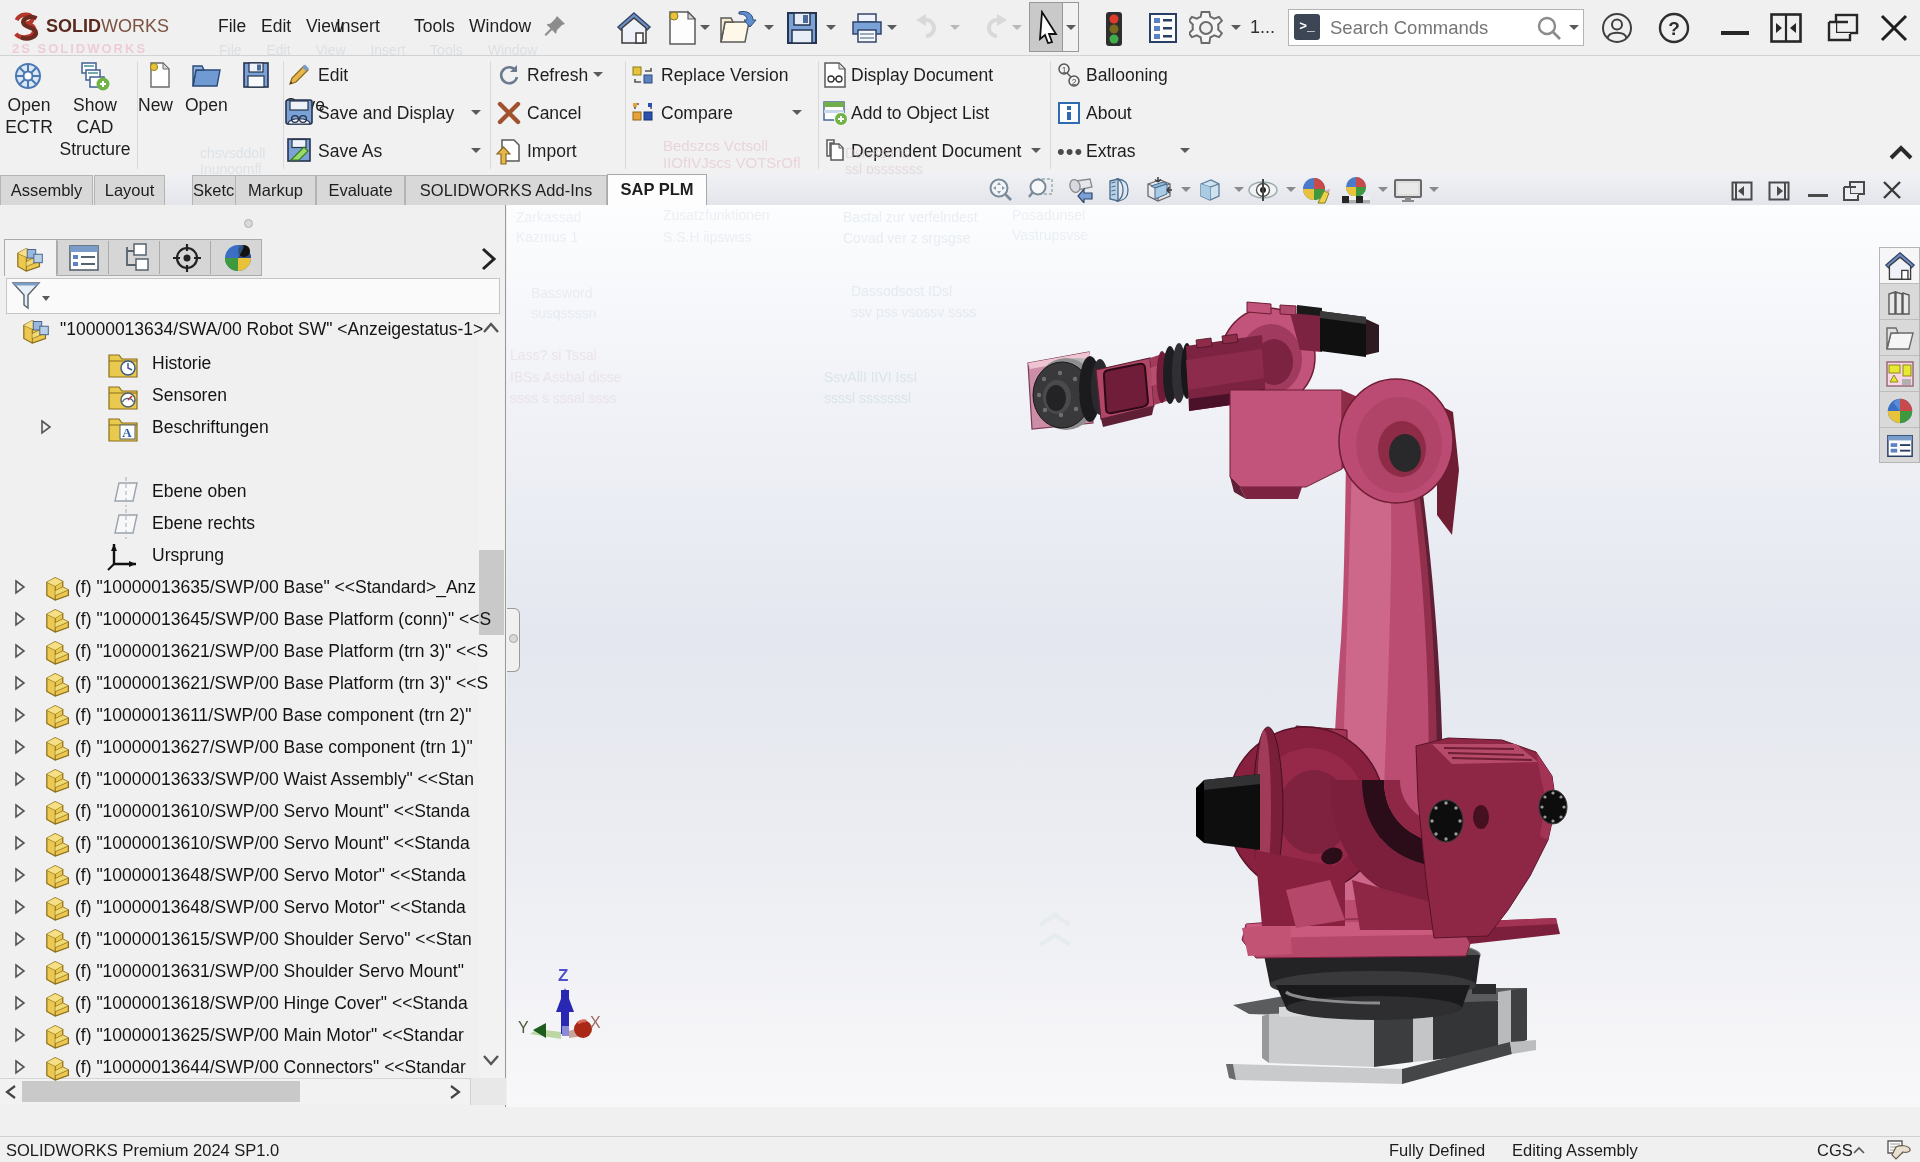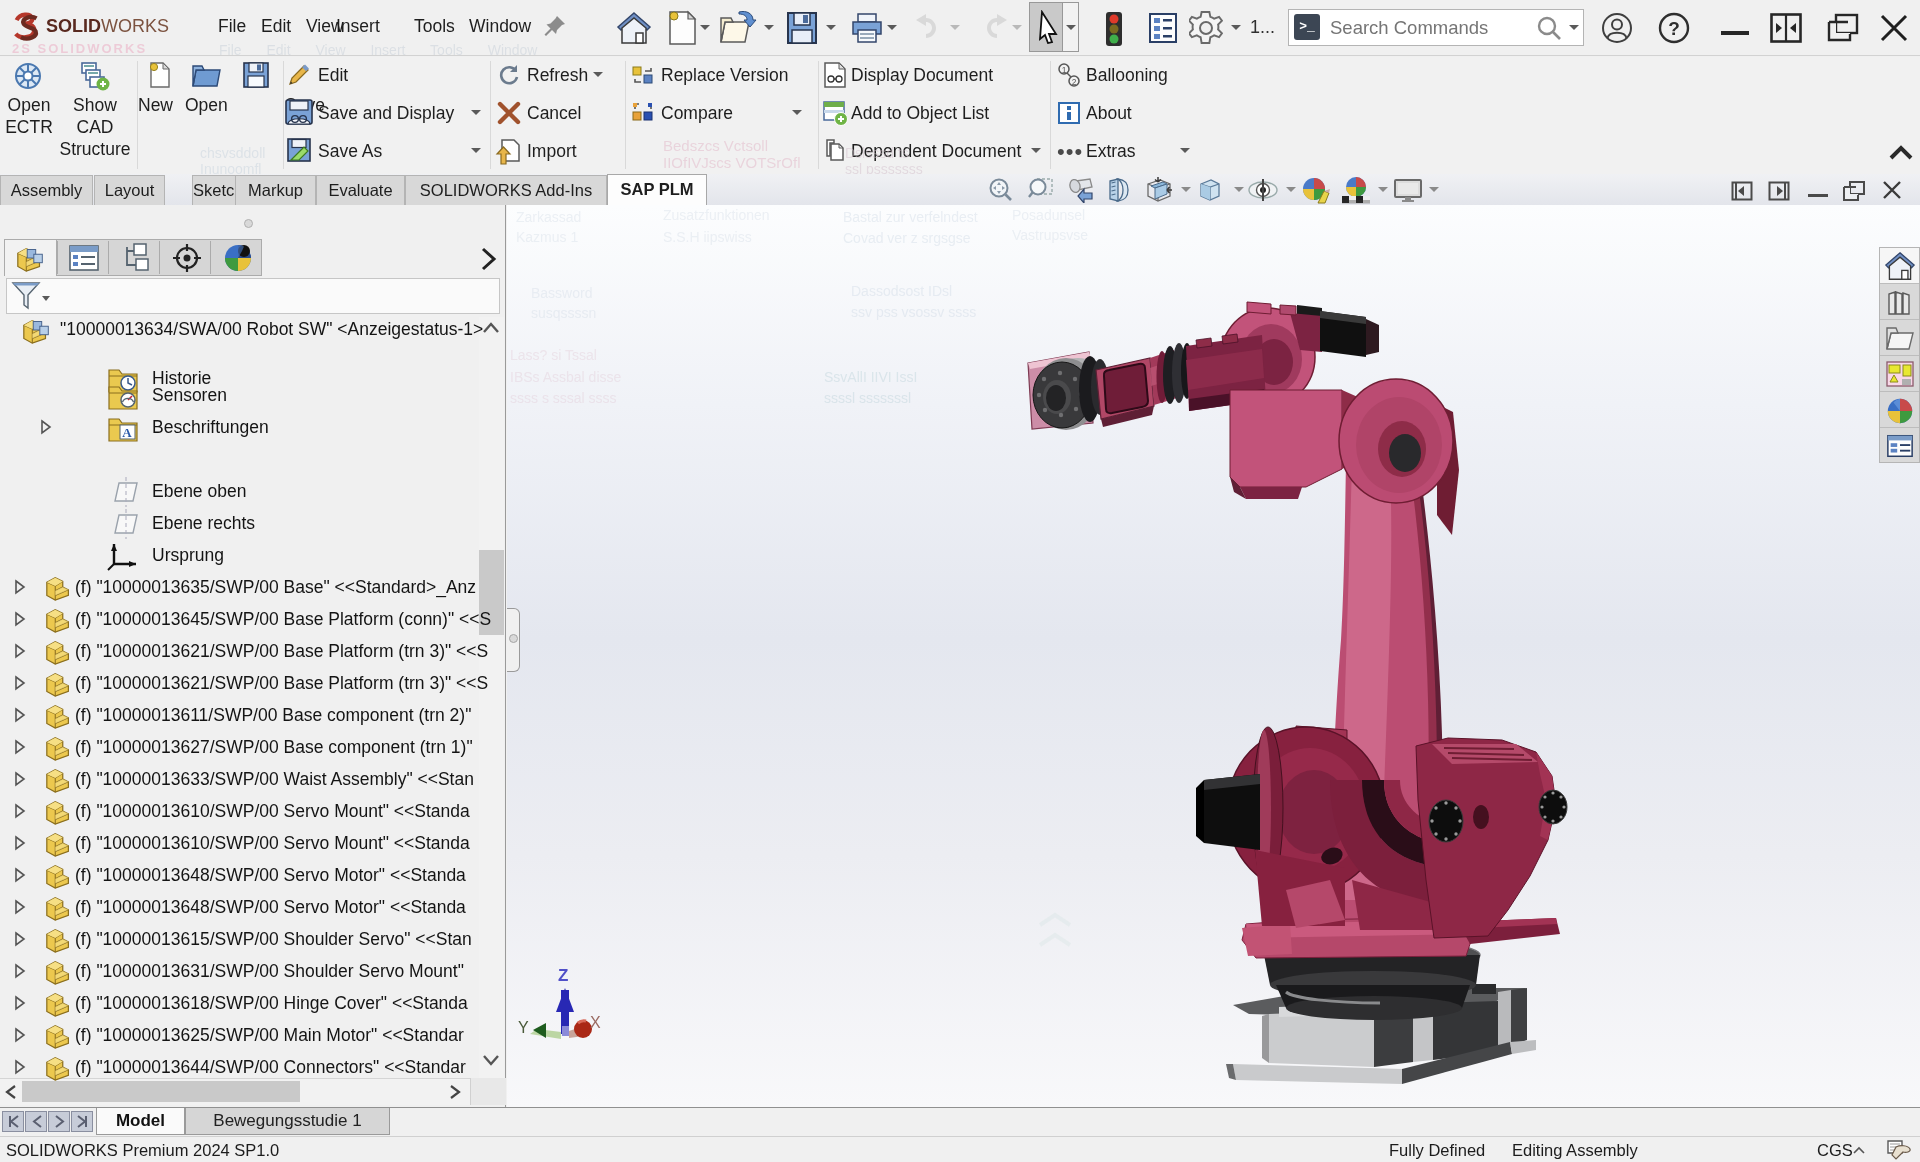--- a/index.html
+++ b/index.html
@@ -505,21 +505,21 @@
       </svg>
     <div class="abs" style="left:470px; top:873px; width:36px; height:27px; background:#e8e8e8; border-left:1px solid #d0d0d0;"></div>
     <div class="treerow" style="top:109px;">
       <svg class="abs" style="left:20px; top:0px;" width="34" height="32" viewBox="0 0 34 34">
           <use href="#partico"></use>
           <rect x="13" y="8" width="9" height="9" fill="#9ab8dd" stroke="#44608a"></rect>
           <rect x="20" y="13" width="9" height="9" fill="#b8cfe8" stroke="#44608a"></rect>
         </svg>
       <span class="txt" style="left:60px;">"10000013634/SWA/00 Robot SW" &lt;Anzeigestatus-1&gt;</span>
     </div>
-    <div class="treerow" style="top:143px;margin-top:15px;">
+    <div class="treerow" style="top:143px;">
       <svg class="abs" style="left:106px; top:1px;" width="34" height="30" viewBox="0 0 32 30">
           <use href="#foldico"></use>
           <circle cx="21" cy="19" r="7" fill="#fff" stroke="#3a5a8a" stroke-width="1.5"></circle>
           <path d="M21 14 L21 19 L25 21" fill="none" stroke="#3a5a8a" stroke-width="1.5"></path>
         </svg>
       <span class="txt" style="left:152px;">Historie</span>
     </div>
     <div class="treerow" style="top:175px;">
       <svg class="abs" style="left:106px; top:1px;" width="34" height="30" viewBox="0 0 32 30">
           <use href="#foldico"></use>
@@ -922,40 +922,20 @@
       <svg class="abs" style="left:6px; top:184px;" width="28" height="28" viewBox="0 0 30 30">
         <rect x="2" y="4" width="26" height="22" fill="#fdfdfd" stroke="#2a3f66" stroke-width="1.6"></rect>
         <rect x="2" y="4" width="26" height="5" fill="#7a9cc8"></rect>
         <rect x="5" y="12" width="7" height="4" fill="#5b82c2"></rect>
           <rect x="5" y="18" width="7" height="4" fill="#5b82c2"></rect>
         <rect x="15" y="13" width="11" height="2" fill="#2a3f66"></rect>
           <rect x="15" y="19" width="11" height="2" fill="#2a3f66"></rect>
       </svg>
     </div>
   </div>
-  <div id="modeltabs">
-    <div class="abs" style="left:2px; top:3px; width:22px; height:21px; background:#c7ccd8; border:1px solid #8a8fa0;"></div>
-    <div class="abs" style="left:25px; top:3px; width:22px; height:21px; background:#c7ccd8; border:1px solid #8a8fa0;"></div>
-    <div class="abs" style="left:48px; top:3px; width:22px; height:21px; background:#c7ccd8; border:1px solid #8a8fa0;"></div>
-    <div class="abs" style="left:71px; top:3px; width:22px; height:21px; background:#c7ccd8; border:1px solid #8a8fa0;"></div>
-    <svg class="abs" style="left:4px; top:6px;" width="18" height="15" viewBox="0 0 18 15">
-        <path d="M6 2 L6 13 M14 2 L7 7.5 L14 13" stroke="#5a5f70" stroke-width="2" fill="none"></path>
-      </svg>
-    <svg class="abs" style="left:28px; top:6px;" width="18" height="15" viewBox="0 0 18 15">
-        <path d="M13 2 L6 7.5 L13 13" stroke="#5a5f70" stroke-width="2" fill="none"></path>
-      </svg>
-    <svg class="abs" style="left:51px; top:6px;" width="18" height="15" viewBox="0 0 18 15">
-        <path d="M5 2 L12 7.5 L5 13" stroke="#5a5f70" stroke-width="2" fill="none"></path>
-      </svg>
-    <svg class="abs" style="left:74px; top:6px;" width="18" height="15" viewBox="0 0 18 15">
-        <path d="M4 2 L11 7.5 L4 13 M12 2 L12 13" stroke="#5a5f70" stroke-width="2" fill="none"></path>
-      </svg>
-    <div class="abs" style="left:96px; top:0px; width:89px; height:27px; background:#fafafa; border:1px solid #9a9a9a; border-top:none; font-weight:bold; font-size:17px; color:#111; text-align:center; line-height:26px;">Model</div>
-    <div class="abs" style="left:185px; top:0px; width:205px; height:27px; background:#d6d6d6; border:1px solid #9a9a9a; border-top:none; font-size:17px; color:#222; text-align:center; line-height:26px;">Bewegungsstudie 1</div>
-  </div>
   <div id="statusbar">
     <span class="st" style="left:6px;">SOLIDWORKS Premium 2024 SP1.0</span>
     <span class="st" style="left:1389px;">Fully Defined</span>
     <span class="st" style="left:1512px;text-align:center;">Editing Assembly</span>
     <span class="st" style="left:1817px;">CGS</span>
     <svg class="abs" style="left:1853px; top:9px;" width="12" height="9" viewBox="0 0 12 9">
         <path d="M1 7 L6 2 L11 7" fill="none" stroke="#555" stroke-width="1.6"></path>
       </svg>
     <svg class="abs" style="left:1884px; top:2px;" width="28" height="22" viewBox="0 0 28 22">
       <path d="M4 2 L18 2 L18 14 L4 14 Z" fill="#fff" stroke="#5a5a5a" stroke-width="1.4"></path>

